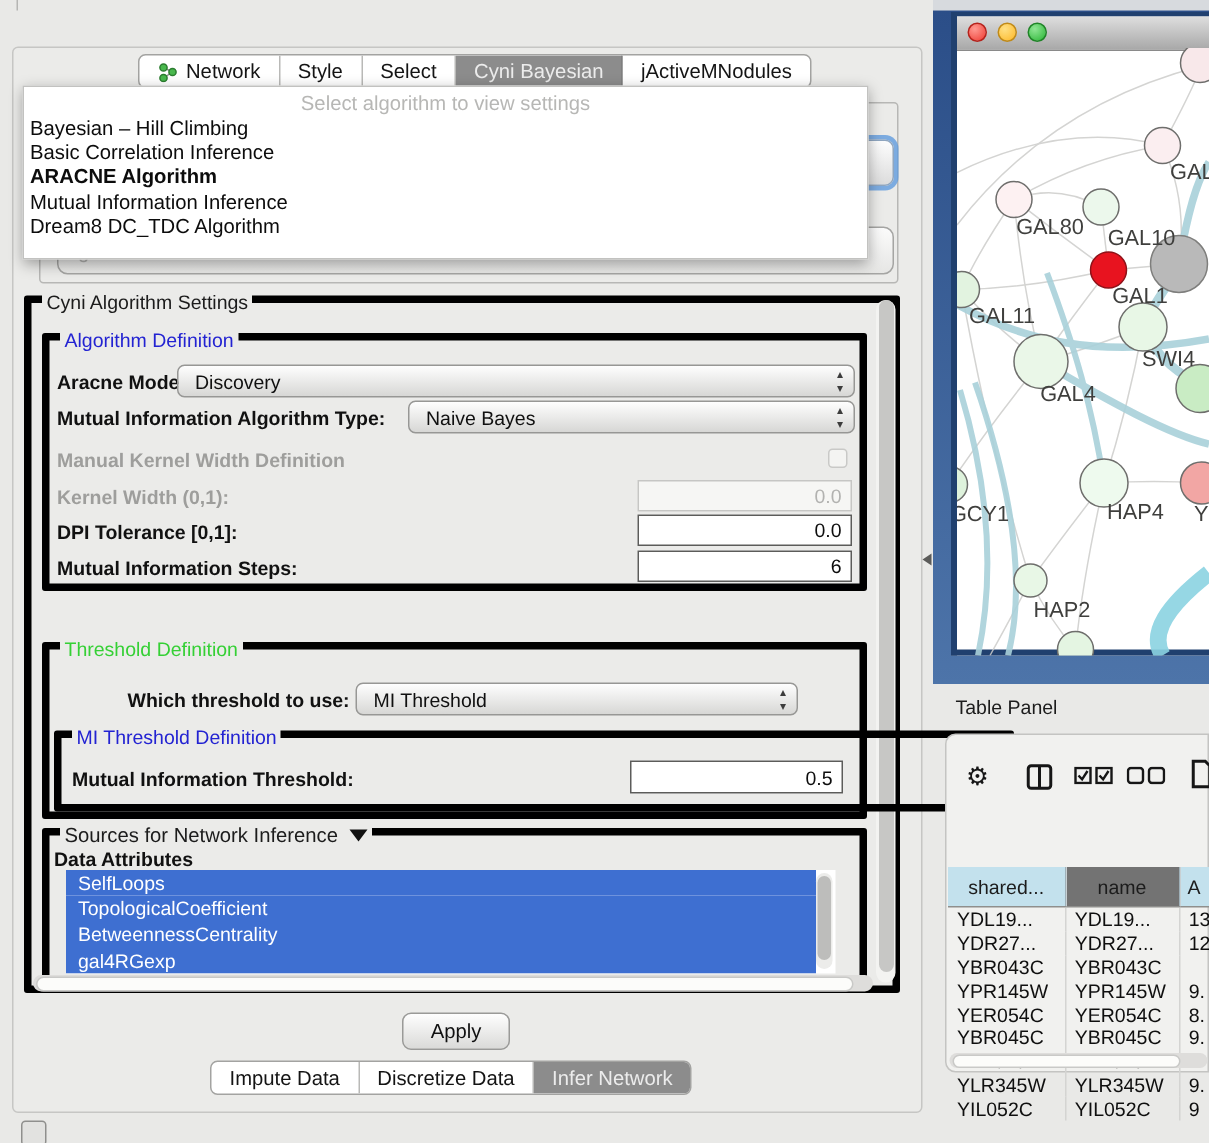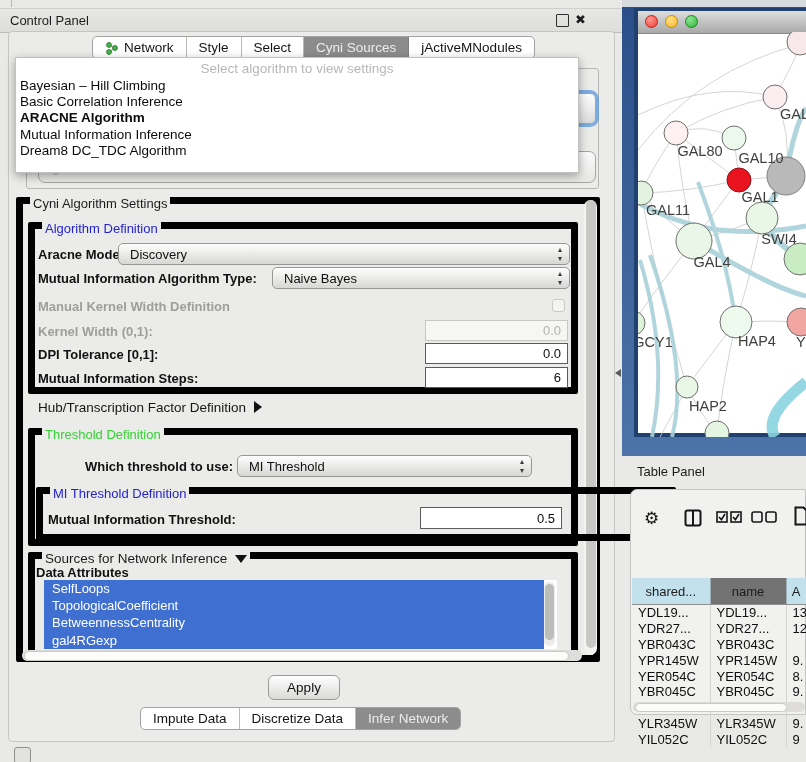--- a/index.html
+++ b/index.html
@@ -29,21 +29,21 @@
   .algo-item{height:16.2px;line-height:16.2px;padding-left:4px;font-size:13.5px;color:#0c0c0c;}
   .algo-item.bold{font-weight:bold;}
 
   
   .behind-group{left:26px;top:68px;width:573px;height:121px;border:1px solid #b7b7b5;border-radius:3px;z-index:8;box-sizing:border-box;}
   .behind-combo-focus{left:330px;top:93px;width:266px;height:31px;border:1px solid #8fa6c0;border-radius:6px;background:linear-gradient(#fdfdfd,#dcdcdc);box-shadow:0 0 0 3px rgba(96,155,221,.8);z-index:9;box-sizing:border-box;}
   .gal-combo{left:38px;top:151px;width:558px;height:32px;border:1px solid #a5a5a3;border-radius:7px;background:linear-gradient(#fbfbfb,#e6e6e4);z-index:9;display:flex;align-items:center;box-sizing:border-box;}
   .gal-combo span{margin-left:13px;color:#b3b3b1;font-size:13.5px;}
 
   
-  .group{border:7px solid #000000;border-radius:2px;box-sizing:border-box;}
+  .group{border:5px solid #000000;border-radius:2px;box-sizing:border-box;}
   .group-label{position:absolute;top:-8px;left:7px;background:#ebebe9;padding:0 3px;font-size:13px;white-space:nowrap;}
   .lbl-blue{color:#2323d2;}
   .lbl-green{color:#35d035;}
 
   .form-label{position:absolute;font-size:13px;font-weight:bold;color:#111;}
   .form-label.dis{color:#9e9e9c;}
   .plain-label{position:absolute;font-size:13.5px;color:#161616;}
 
   .combo{position:absolute;border:1px solid #979795;border-radius:5px;background:linear-gradient(#fefefe,#d7d7d5);display:flex;align-items:center;box-sizing:border-box;height:22px;}
   .combo .cv{margin-left:11px;font-size:13px;color:#101010;white-space:nowrap;}
@@ -93,25 +93,20 @@
   .corner-icon{left:14px;top:747px;width:17px;height:17px;border:1.5px solid #8f8f8d;border-radius:3px;background:#e2e2e0;box-sizing:border-box;}
   .topline{left:11px;top:0;width:1px;height:7px;background:#b5b5b3;}
 </style>
 </head>
 <body>
 
 <div id="screen">
 
   <div class="abs topline"></div>
 
-  <div class="abs dock-titlebar">
-    <span class="dock-title">Control Panel</span>
-    <span class="float-icon"></span>
-    <span class="close-icon">✖</span>
-  </div>
 
   <div class="abs main-panel"></div>
 
   <div class="abs seg" style="left:92px;top:36px;z-index:20;">
     <div class="segitem">
       <svg class="net-ico" viewBox="0 0 14 14">
         <line x1="4" y1="4" x2="10" y2="7" stroke="#888" stroke-width="1"></line>
         <line x1="4" y1="11" x2="10" y2="7" stroke="#888" stroke-width="1"></line>
         <circle cx="4" cy="4" r="2.4" fill="#49b84d" stroke="#2c7d30"></circle>
         <circle cx="10" cy="7" r="2.4" fill="#49b84d" stroke="#2c7d30"></circle>
@@ -119,21 +114,21 @@
       </svg>
       <span>Network</span>
     </div>
     <div class="segitem">
         <span>Style</span>
       </div>
     <div class="segitem">
         <span>Select</span>
       </div>
     <div class="segitem sel">
-        <span>Cyni Sources</span>
+        <span>Cyni Bayesian</span>
       </div>
     <div class="segitem">
         <span>jActiveMNodules</span>
       </div>
   </div>
 
   <div class="abs behind-group"></div>
   <div class="abs behind-combo-focus"></div>
   <div class="abs gal-combo">
     <span>gal-filtered.sif default node</span>
@@ -177,23 +172,20 @@
   </div>
   <span class="form-label dis" style="left:38px;top:299px;">Manual Kernel Width Definition</span>
   <div class="checkbox" style="left:552px;top:299px;"></div>
   <span class="form-label dis" style="left:38px;top:324px;">Kernel Width (0,1):</span>
   <div class="field dis" style="left:425px;top:320px;width:143px;">0.0</div>
   <span class="form-label" style="left:38px;top:347px;">DPI Tolerance [0,1]:</span>
   <div class="field" style="left:425px;top:343px;width:143px;">0.0</div>
   <span class="form-label" style="left:38px;top:371px;">Mutual Information Steps:</span>
   <div class="field" style="left:425px;top:367px;width:143px;">6</div>
 
-  <span class="plain-label" style="left:38px;top:400px;">
-    <span>Hub/Transcription Factor Definition</span><span class="tri-right"></span>
-  </span>
 
   <div class="abs group" style="left:28px;top:428px;width:550px;height:118px;">
     <span class="group-label lbl-green">Threshold Definition</span>
   </div>
   <span class="form-label" style="left:85px;top:459px;">Which threshold to use:</span>
   <div class="combo" style="left:237px;top:455px;width:295px;">
     <span class="cv">MI Threshold</span>
     <span class="arrows">
         <span>▴</span>
         <span>▾</span>

